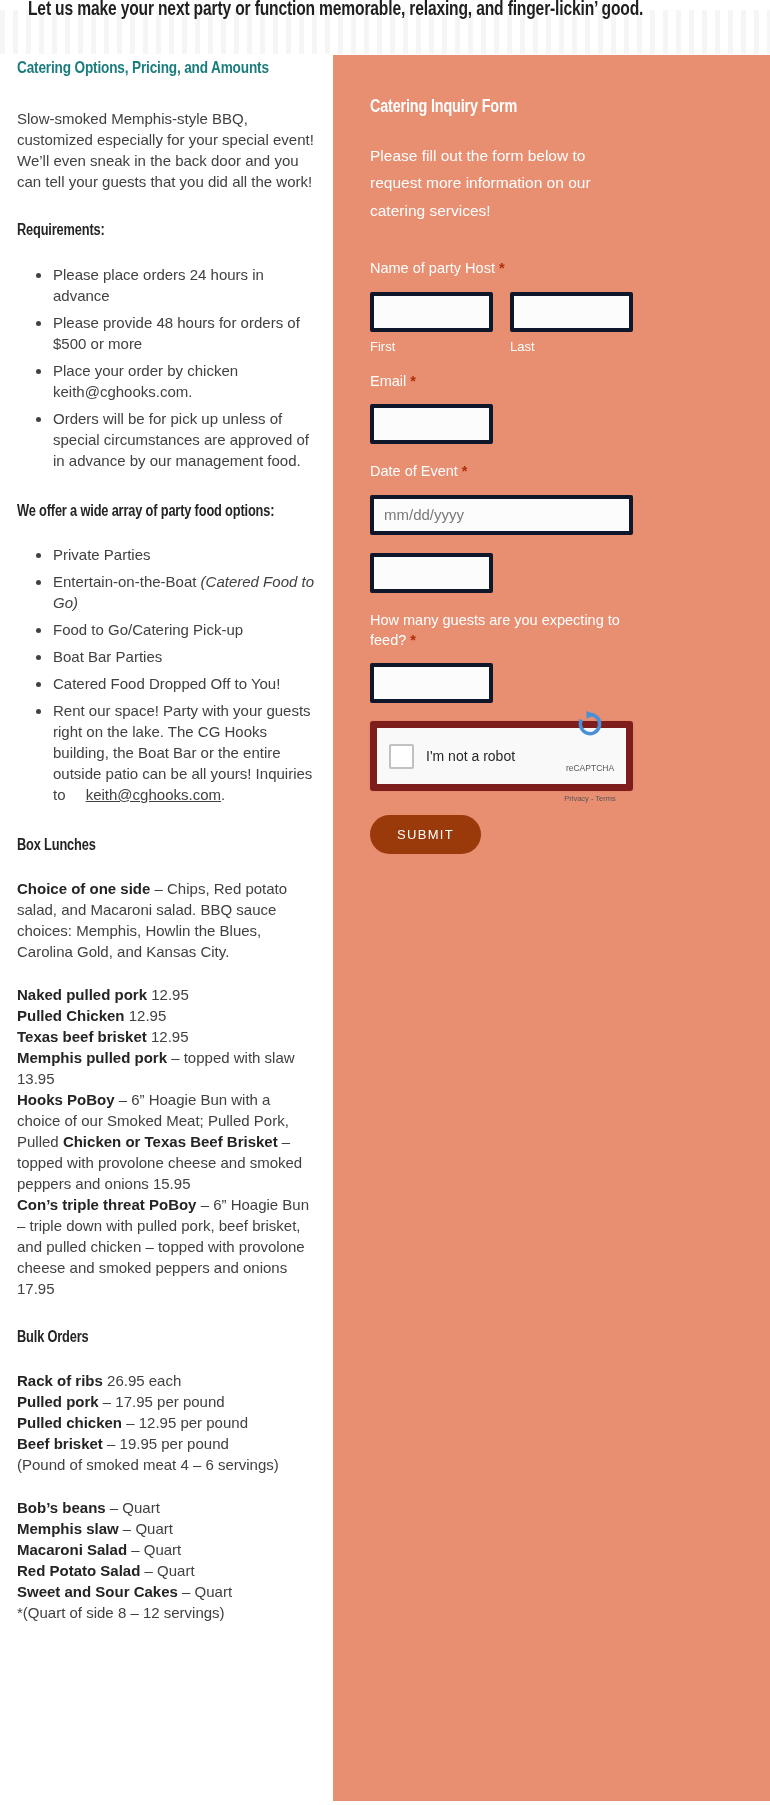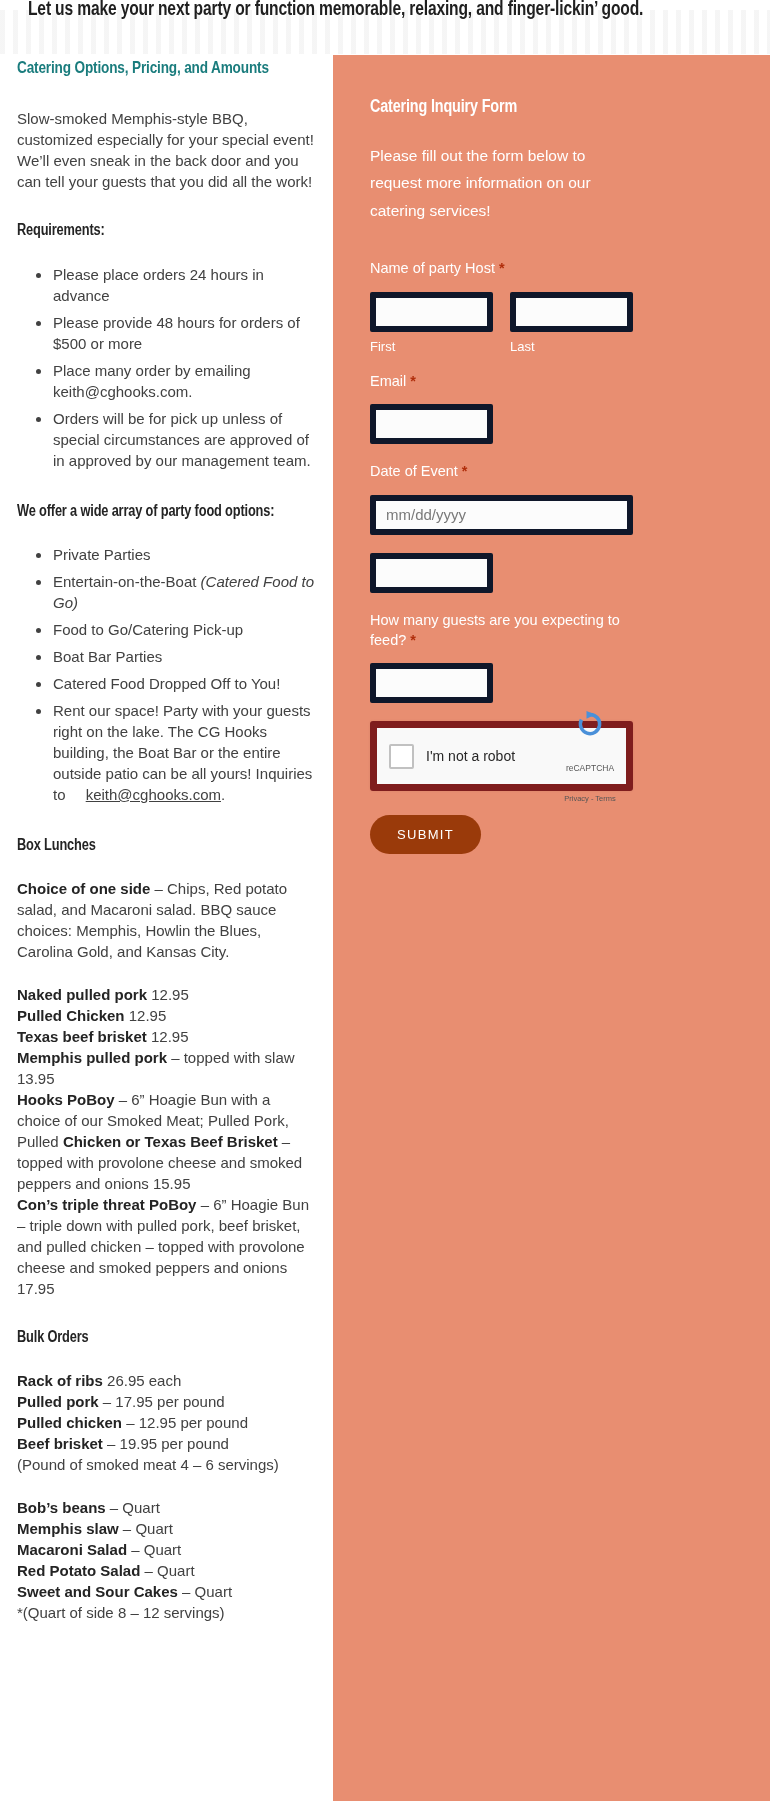--- a/index.html
+++ b/index.html
@@ -81,21 +81,21 @@
     font-size:15.5px;line-height:1.8;
   }
   .group{margin-bottom:18px;}
   .label{
     color:#fff;font-size:14.5px;line-height:1.35;
     margin-bottom:13px;
   }
   .req{color:var(--asterisk);font-weight:700;margin-left:4px;}
   input.text{
     display:block;width:123px;height:40px;
-    border:6px solid #0f172a;border-radius:2px;
+    border:4px solid #0f172a;border-radius:2px;
     background:#fcfcfc;padding:0 10px;
     font-family:inherit;font-size:14px;color:#444;
     outline:none;
   }
   input.wide{width:263px;font-size:15px;color:#555;}
   input::placeholder{color:#7a7a7a;}
   .name-row{display:flex;gap:17px;width:263px;}
   .caption{color:#fff;font-size:13px;margin-top:7px;}
 
   
@@ -150,22 +150,22 @@
       </h2>
 
       <p>Slow-smoked Memphis-style BBQ, customized especially for your special event! We’ll even sneak in the back door and you can tell your guests that you did all the work!</p>
 
       <h3 class="sub-heading">
         <span class="cond">Requirements:</span>
       </h3>
       <ul>
           <li><span>Please place orders 24 hours in advance</span></li>
           <li><span>Please provide 48 hours for orders of $500 or more</span></li>
-          <li><span>Place many order by emailing keith@cghooks.com.</span></li>
-          <li><span>Orders will be for pick up unless of special circumstances are approved of in approved by our management team.</span></li>
+          <li><span>Place your order by chicken keith@cghooks.com.</span></li>
+          <li><span>Orders will be for pick up unless of special circumstances are approved of in advance by our management food.</span></li>
         </ul>
 
       <h3 class="sub-heading">
         <span class="cond">We offer a wide array of party food options:</span>
       </h3>
       <ul>
           <li><span>Private Parties</span></li>
           <li><span>Entertain-on-the-Boat </span><span class="i">(Catered Food to Go)</span></li>
           <li><span>Food to Go/Catering Pick-up</span></li>
           <li><span>Boat Bar Parties</span></li>

